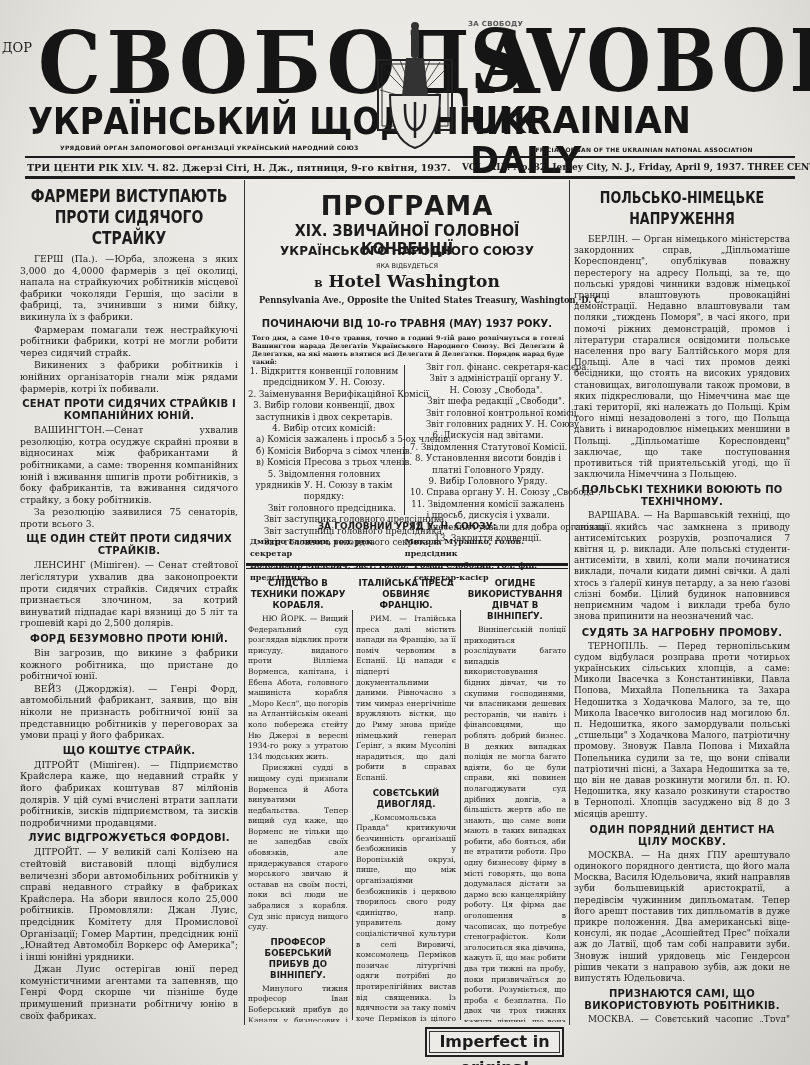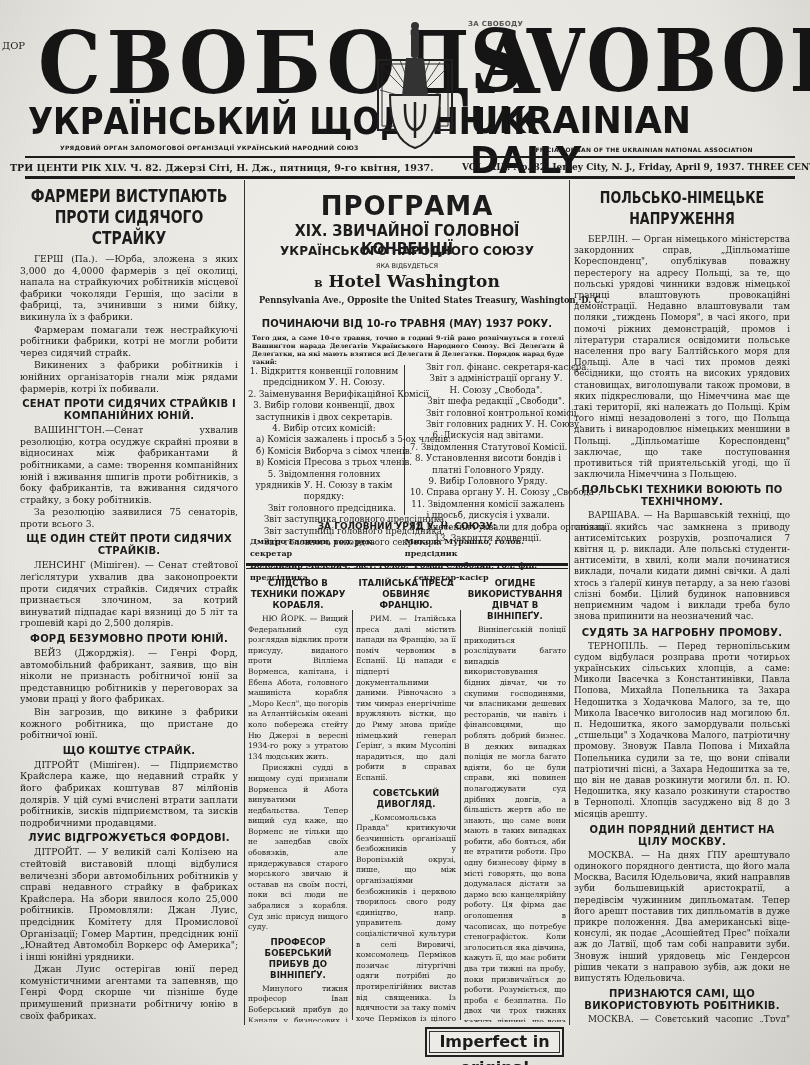--- a/index.html
+++ b/index.html
@@ -33,21 +33,21 @@
   .h-sub { font-family:"DejaVu Sans", sans-serif; font-weight:bold; text-align:center;
     font-size:10px; line-height:12px; margin:4px 0 2px 0; letter-spacing:0.2px; }
   .h-sm { font-family:"DejaVu Sans", sans-serif; font-weight:bold; text-align:center;
     font-size:8.6px; line-height:11px; margin:4px 0 3px 0; }
   .prog-title { font-family:"DejaVu Sans", sans-serif; text-align:center; }
   .prog-list { font-size:8.6px; line-height:11.4px;text-align:center; }
   .prog-list div { white-space:nowrap; }
   .stamp { left:425px; top:1027px; width:135px; height:26px; border:2px solid #222; background:#ecebe7;
     box-shadow: inset 0 0 0 2px #ecebe7, inset 0 0 0 3px #333;
     font-family:"DejaVu Sans", sans-serif; font-weight:bold; font-size:16px; line-height:26px; text-align:center; }
-  .left-margin { left:2px; top:40px; font-size:10px; }
+  .left-margin { left:2px; top:40px; font-size:13px; }
 </style>
 </head>
 <body>
 
 <div class="page">
 
   <div class="abs left-margin">ДОР</div>
   <div class="abs mast-cyr">СВОБОДА</div>
   <div class="abs sub-cyr">УКРАЇНСЬКИЙ ЩОДЕННИК</div>
   <div class="abs organ" style="left:60px; top:144px;">УРЯДОВИЙ ОРГАН ЗАПОМОГОВОЇ ОРГАНІЗАЦІЇ УКРАЇНСЬКИЙ НАРОДНИЙ СОЮЗ</div>
@@ -77,21 +77,21 @@
       </g>
     </svg>
   </div>
   <div class="abs organ" style="left:468px; top:20px; font-size:7px; color:#555;">ЗА СВОБОДУ</div>
 
   <div class="abs mast-lat">SVOBODA</div>
   <div class="abs sub-lat">UKRAINIAN DAILY</div>
   <div class="abs organ" style="left:530px; top:146px;">OFFICIAL ORGAN OF THE UKRAINIAN NATIONAL ASSOCIATION</div>
 
   <div class="rule" style="left:25px; top:156px; width:770px; height:2px;"></div>
-  <div class="abs dateline" style="left:10px; top:162px;">ТРИ ЦЕНТИ   РІК XLV.    Ч. 82. Джерзі Сіті, Н. Дж., пятниця, 9-го квітня, 1937.</div>
+  <div class="abs dateline" style="left:27px; top:162px;">ТРИ ЦЕНТИ   РІК XLV.    Ч. 82. Джерзі Сіті, Н. Дж., пятниця, 9-го квітня, 1937.</div>
   <div class="abs dateline" style="left:462px; top:162px; font-size:9px;">VOL. XLV.  No. 82.  Jersey City, N. J., Friday,  April  9,  1937.  THREE CENTS</div>
   <div class="rule" style="left:25px; top:176px; width:770px; height:3px;"></div>
 
   <div class="vrule" style="left:244px; top:180px; height:845px;"></div>
   <div class="vrule" style="left:569px; top:180px; height:845px;"></div>
   <div class="vrule" style="left:352px; top:610px; height:410px;"></div>
   <div class="vrule" style="left:460px; top:610px; height:410px;"></div>
   <div class="vrule" style="left:404px; top:365px; height:150px;"></div>
 
   <div class="col" style="left:20px; top:182px; width:218px; height:840px;">
@@ -101,22 +101,22 @@
     <p>Викинених з фабрики робітників і юнійних організаторів гнали між рядами фармерів, котрі їх побивали.</p>
 
     <div class="h-sub">СЕНАТ ПРОТИ СИДЯЧИХ СТРАЙКІВ І КОМПАНІЙНИХ ЮНІЙ.</div>
     <p>ВАШИНГТОН.—Сенат ухвалив резолюцію, котра осуджує скрайні прояви в відносинах між фабрикантами й робітниками, а саме: творення компанійних юній і вживання шпигів проти робітників, з боку фабрикантів, та вживання сидячого страйку, з боку робітників.</p>
     <p>За резолюцію заявилися 75 сенаторів, проти всього 3.</p>
 
     <div class="h-sub">ЩЕ ОДИН СТЕЙТ ПРОТИ СИДЯЧИХ СТРАЙКІВ.</div>
     <p>ЛЕНСИНГ (Мішіген). — Сенат стейтової леґіслятури ухвалив два законопроекти проти сидячих страйків. Сидячих страйк признається злочином, за котрий винуватий підпадає карі вязниці до 5 літ та грошевій карі до 2,500 долярів.</p>
 
     <div class="h-sub">ФОРД БЕЗУМОВНО ПРОТИ ЮНІЙ.</div>
+    <p>Він загрозив, що викине з фабрики кожного робітника, що пристане до робітничої юнії.</p>
     <p>ВЕЙЗ (Джорджія). — Генрі Форд, автомобільний фабрикант, заявив, що він ніколи не признасть робітничої юнії за представницю робітників у переговорах за умови праці у його фабриках.</p>
-    <p>Він загрозив, що викине з фабрики кожного робітника, що пристане до робітничої юнії.</p>
 
     <div class="h-sub">ЩО КОШТУЄ СТРАЙК.</div>
     <p>ДІТРОЙТ (Мішіген). — Підприємство Крайслера каже, що недавний страйк у його фабриках коштував 87 мілйонів долярів. У цій сумі вчислені втрати заплати робітників, зисків підприємством, та зисків подробичними продавцями.</p>
 
     <div class="h-sub">ЛУИС ВІДГРОЖУЄТЬСЯ ФОРДОВІ.</div>
     <p>ДІТРОЙТ. — У великій салі Колізею на стейтовій виставовій площі відбулися величезні збори автомобільних робітників у справі недавного страйку в фабриках Крайслера. На збори явилося коло 25,000 робітників. Промовляли: Джан Луис, предсідник Комітету для Промислової Організації; Гомер Мартин, предсідник юнії „Юнайтед Автомобіл Воркерс оф Америка"; і інші юнійні урядники.</p>
     <p>Джан Луис остерігав юнії перед комуністичними агентами та запевняв, що Генрі Форд скорше чи пізніше буде примушений признати робітничу юнію в своїх фабриках.</p>
 
   </div>
 

